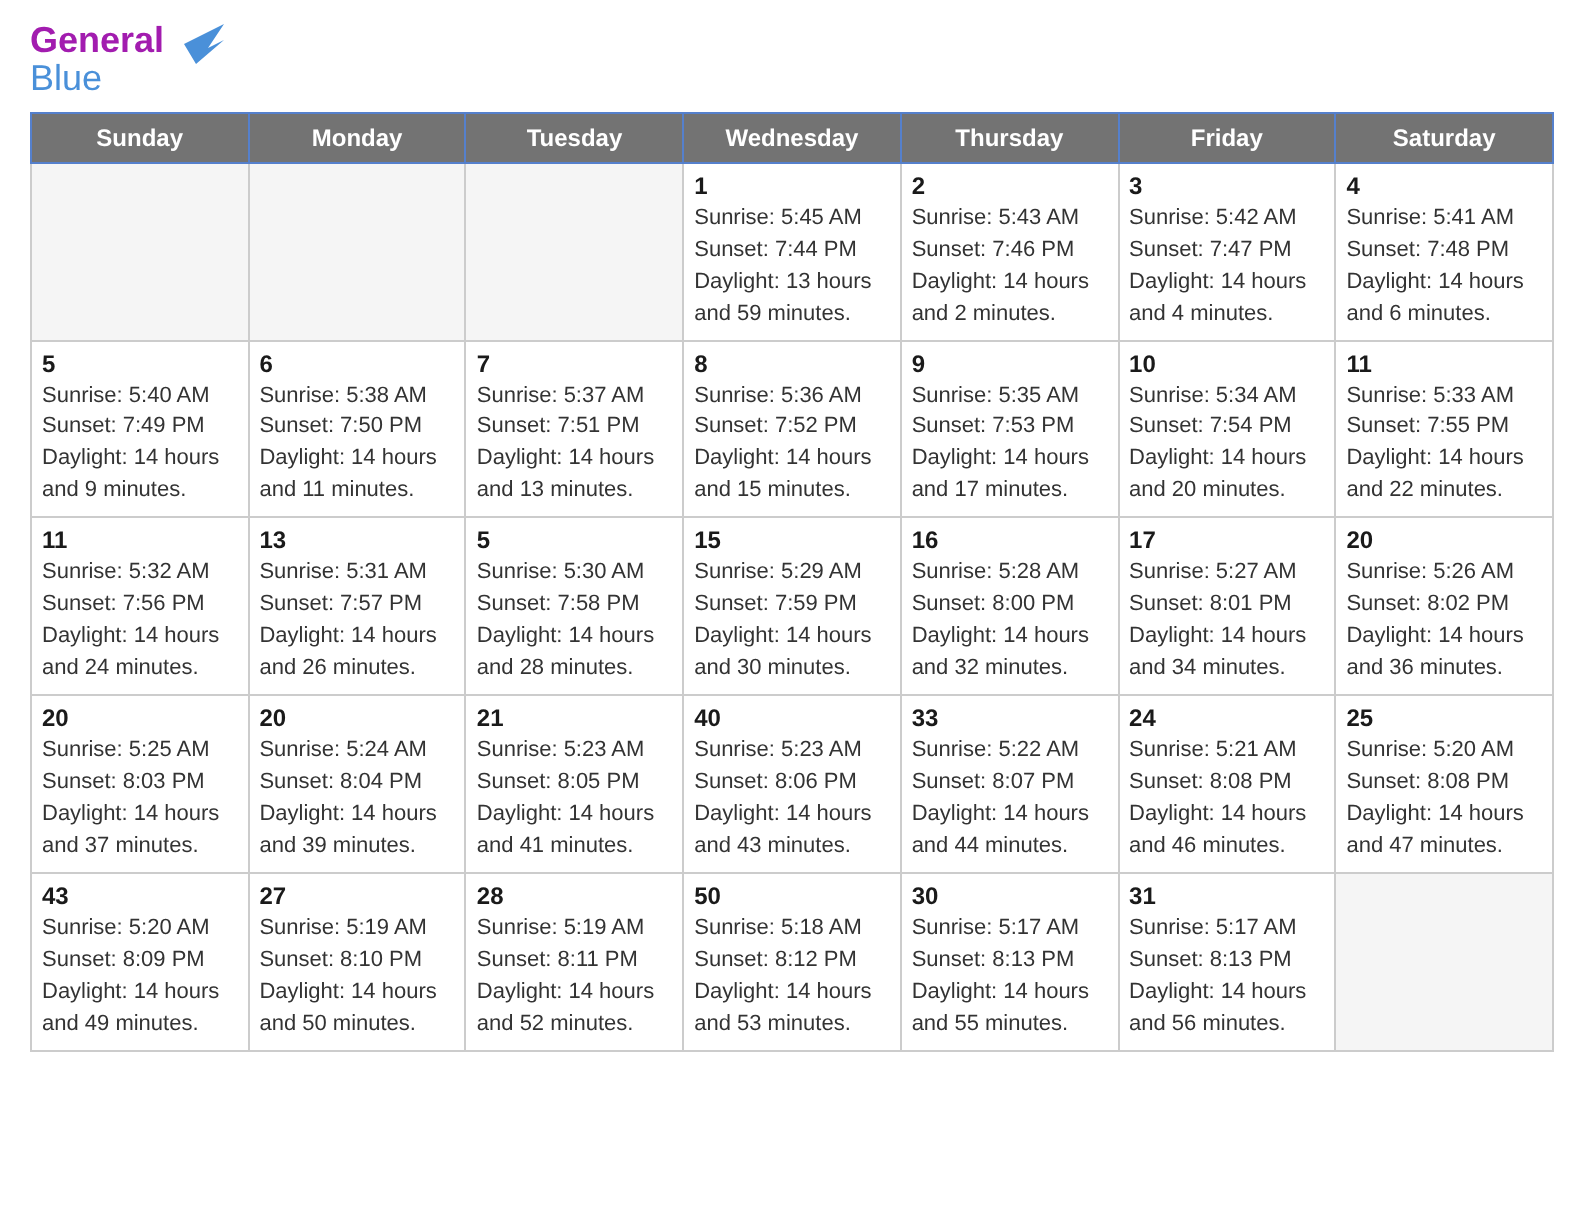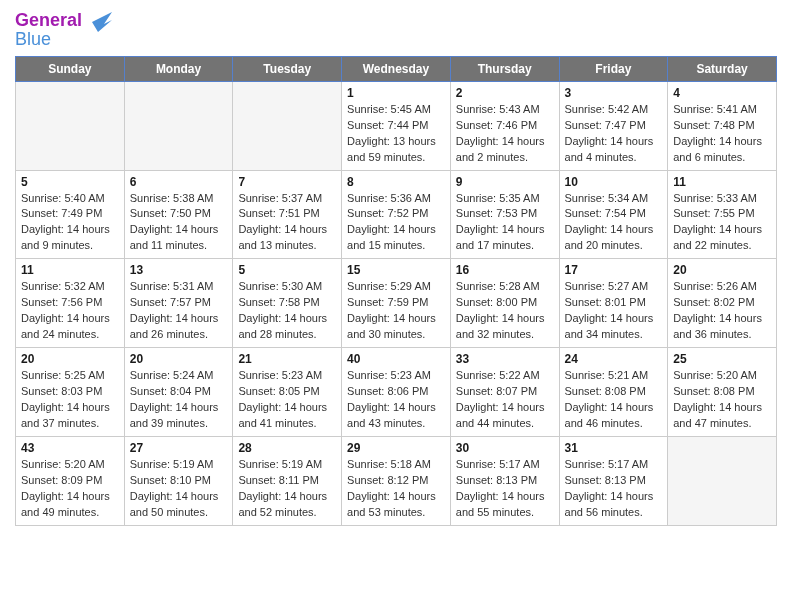--- a/index.html
+++ b/index.html
@@ -223,21 +223,21 @@
         </td>
         <td>
           <div class="day-number">27</div>
           <div class="cell-info">Sunrise: 5:19 AM<br>Sunset: 8:10 PM<br>Daylight: 14 hours<br>and 50 minutes.</div>
         </td>
         <td>
           <div class="day-number">28</div>
           <div class="cell-info">Sunrise: 5:19 AM<br>Sunset: 8:11 PM<br>Daylight: 14 hours<br>and 52 minutes.</div>
         </td>
         <td>
-          <div class="day-number">29</div>
+          <div class="day-number">50</div>
           <div class="cell-info">Sunrise: 5:18 AM<br>Sunset: 8:12 PM<br>Daylight: 14 hours<br>and 53 minutes.</div>
         </td>
         <td>
           <div class="day-number">30</div>
           <div class="cell-info">Sunrise: 5:17 AM<br>Sunset: 8:13 PM<br>Daylight: 14 hours<br>and 55 minutes.</div>
         </td>
         <td>
           <div class="day-number">31</div>
           <div class="cell-info">Sunrise: 5:17 AM<br>Sunset: 8:13 PM<br>Daylight: 14 hours<br>and 56 minutes.</div>
         </td>

